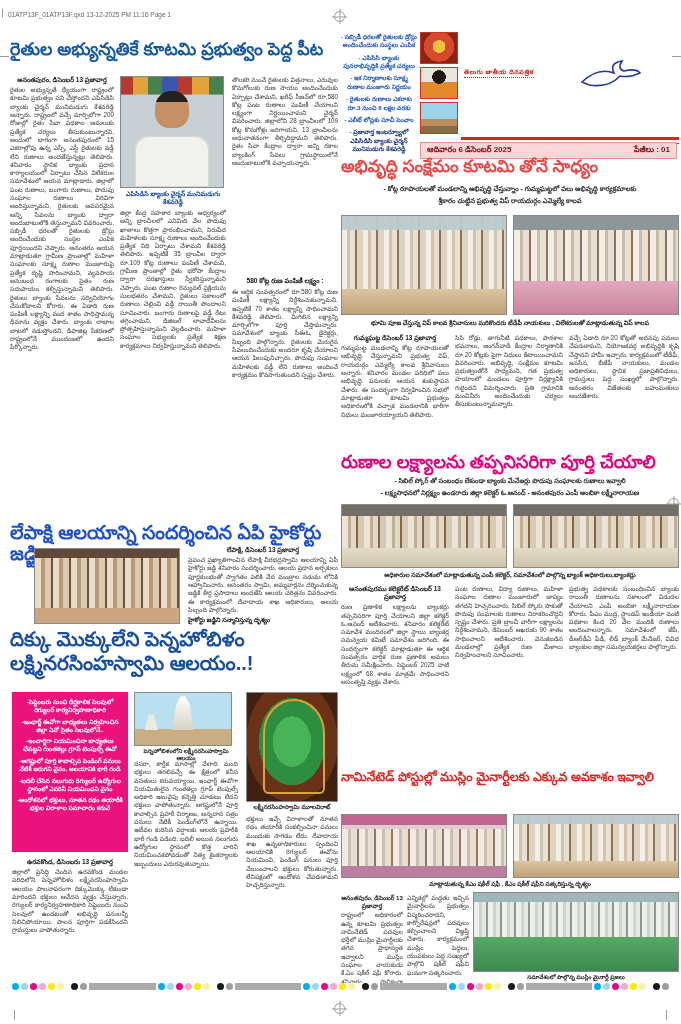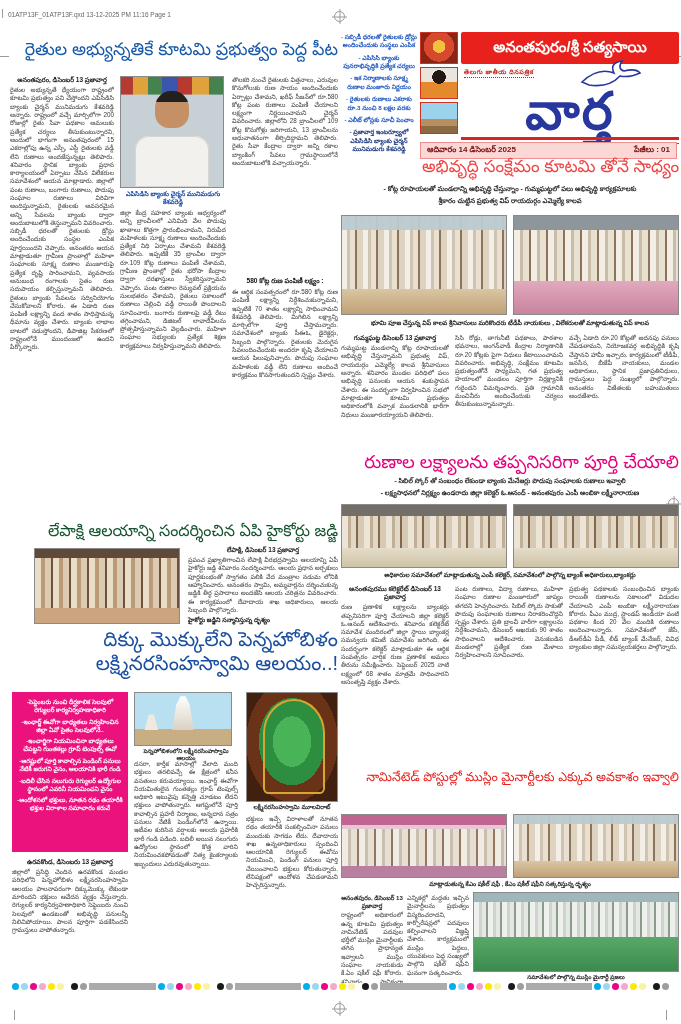--- a/index.html
+++ b/index.html
@@ -1,21 +1,21 @@
 <!DOCTYPE html>
 <html><head>
 <meta charset="utf-8">
 <style>
   html,body{margin:0;padding:0;background:#e9e9e9;}
   .sheet{position:relative;width:681px;height:1024px;background:#ffffff;margin:0 auto;
          font-family:"Liberation Sans",sans-serif;overflow:hidden;}
   .abs{position:absolute;}
   .body-text{font-size:6.3px;line-height:1.32;color:#3b3b3b;text-align:justify;overflow:hidden;word-break:break-word;}
   .dateline{font-size:6.5px;font-weight:bold;color:#1c1c1c;text-align:center;margin-bottom:2px;line-height:1.25;}
-  .headline{font-weight:normal;text-align:right;line-height:1.12;}
+  .headline{font-weight:bold;text-align:left;line-height:1.12;}
   .caption{font-size:6.3px;font-weight:bold;color:#222;text-align:center;line-height:1.25;}
   .photo{position:relative;overflow:hidden;border:1px solid #8a8a8a;box-sizing:border-box;background:#d8d8d8;}
 
   
   .p-portrait{background:linear-gradient(90deg,#b73a31 0 12%,#e0a23a 12% 26%,#45824e 26% 40%,#3a57ad 40% 56%,#b73a31 56% 70%,#e0a23a 70% 86%,#45824e 86% 100%) top/100% 16% no-repeat,#c7d1d5;}
   .p-portrait::before{content:"";position:absolute;left:33%;top:13%;width:34%;height:33%;border-radius:46% 46% 40% 40%;background:linear-gradient(#24201d 0 30%,#c59066 30%);}
   .p-portrait::after{content:"";position:absolute;left:14%;bottom:0;width:72%;height:46%;background:#f2f1ed;border-radius:14px 14px 0 0;box-shadow:inset 0 0 0 1px #d8d6d0;}
   .p-crowd{background:linear-gradient(rgba(188,203,208,.95) 0 14%,rgba(0,0,0,0) 14%),repeating-linear-gradient(90deg,#f3efe7 0 5px,#cfc4b2 5px 8px,#e9e0d1 8px 13px,#8d7357 13px 15px,#ded3c0 15px 21px);}
   .p-crowd::after{content:"";position:absolute;bottom:0;width:100%;height:26%;background:linear-gradient(#d9c6a2,#c1a077);}
   .p-dais{background:linear-gradient(#8d969b 0 14%,rgba(0,0,0,0) 14%),repeating-linear-gradient(90deg,#f2eee6 0 6px,#c9bca9 6px 9px,#e8e0d1 9px 15px,#8f7258 15px 17px);}
@@ -60,21 +60,21 @@
   #lead-headline{position:absolute;top:0;left:0;width:100%;font-size:17.5px;color:#1558a8;}
   #lead-c1{position:absolute;left:0;top:36px;width:104px;height:444px;}
   #lead-c2{position:absolute;left:110px;top:36px;width:106px;height:444px;}
   #lead-c3{position:absolute;left:222px;top:36px;width:106px;height:444px;}
   #lead-portrait{width:104px;height:112px;}
   .photo-cap-blue{font-size:6.4px;color:#1446a0;font-weight:bold;text-align:center;margin:2px 0 3px;line-height:1.25;}
   .subhead-bold{font-size:6.6px;font-weight:bold;color:#111;text-align:center;margin:3px 0 2px;}
 
   
   #lepakshi{left:10px;top:522px;width:328px;height:104px;}
-  #lep-headline{position:absolute;top:0;left:0;width:100%;font-size:16px;color:#14532d;}
+  #lep-headline{position:absolute;top:0;left:0;width:100%;font-size:19px;color:#1d4ed8;}
   #lep-photo{position:absolute;left:24px;top:26px;width:146px;height:76px;}
   #lep-col{position:absolute;left:178px;top:24px;width:150px;height:80px;}
   #lep-cap{font-size:6.3px;font-weight:bold;color:#111;margin-top:2px;}
 
   
   #penna-head{left:10px;top:628px;width:328px;}
   #penna-head .headline{font-size:20px;color:#1a4fa0;line-height:1.18;}
   #temple{left:10px;top:688px;width:328px;height:297px;}
   #t-pink{position:absolute;left:2px;top:4px;width:116px;height:160px;background:#eb127e;color:#fff;
           box-sizing:border-box;padding:6px 5px;overflow:hidden;}
@@ -143,29 +143,27 @@
   <div class="crop" style="left:0;top:56px;width:9px;height:1px;"></div>
   <div class="crop" style="left:672px;top:56px;width:9px;height:1px;"></div>
   <div class="crop" style="left:2px;top:9px;width:1px;height:9px;"></div>
   <div class="crop" style="left:14px;top:1010px;width:1px;height:10px;"></div>
   <div class="crop" style="left:666px;top:1010px;width:1px;height:10px;"></div>
 
   <div class="abs" id="masthead">
     <div class="m-photo p-m1 photo" style="top:2px;"></div>
     <div class="m-photo p-m2 photo" style="top:37px;"></div>
     <div class="m-photo p-m3 photo" style="top:72px;"></div>
-    <div id="m-banner">అనంతపురం/శ్రీ సత్యసాయి</div>
     <div id="m-tagline">తెలుగు జాతీయ దినపత్రిక</div>
     <svg id="m-dove" viewBox="0 0 70 32">
       <path d="M6 24 Q22 9 38 15 Q33 5 46 3 Q41 11 48 13 Q60 10 64 15 Q53 20 44 18 Q33 30 13 27 Z" fill="#ffffff" stroke="#28379e" stroke-width="1.6"></path>
     </svg>
-    <div id="m-logo">వార్త</div>
     <div id="m-underline"></div>
     <div id="m-datestrip">
-      <span>ఆదివారం  14  డిసెంబర్  2025</span>
+      <span>ఆదివారం  6  డిసెంబర్  2025</span>
       <span>పేజీలు : 01</span>
     </div>
   </div>
 
   <div class="abs" id="highlights">
       <div class="hl-item">- సబ్సిడీ ధరలతో రైతులకు డ్రోన్లు అందించేందుకు సంస్థలు ఎంపిక</div>
       <div class="hl-item">- ఎపిసిసి బ్యాంకు పునరాభివృద్ధికి ప్రత్యేక చర్యలు</div>
       <div class="hl-item">- ఇక నిర్మాణాలకు సూక్ష్మ రుణాల మంజూరు నిర్ణయం</div>
       <div class="hl-item">- రైతులకు రుణాలు ఎకరాకు రూ.3 నుంచి 8 లక్షల వరకు</div>
       <div class="hl-item">- ఎలీట్ లోన్లకు సూచీ పెంచాం</div>

